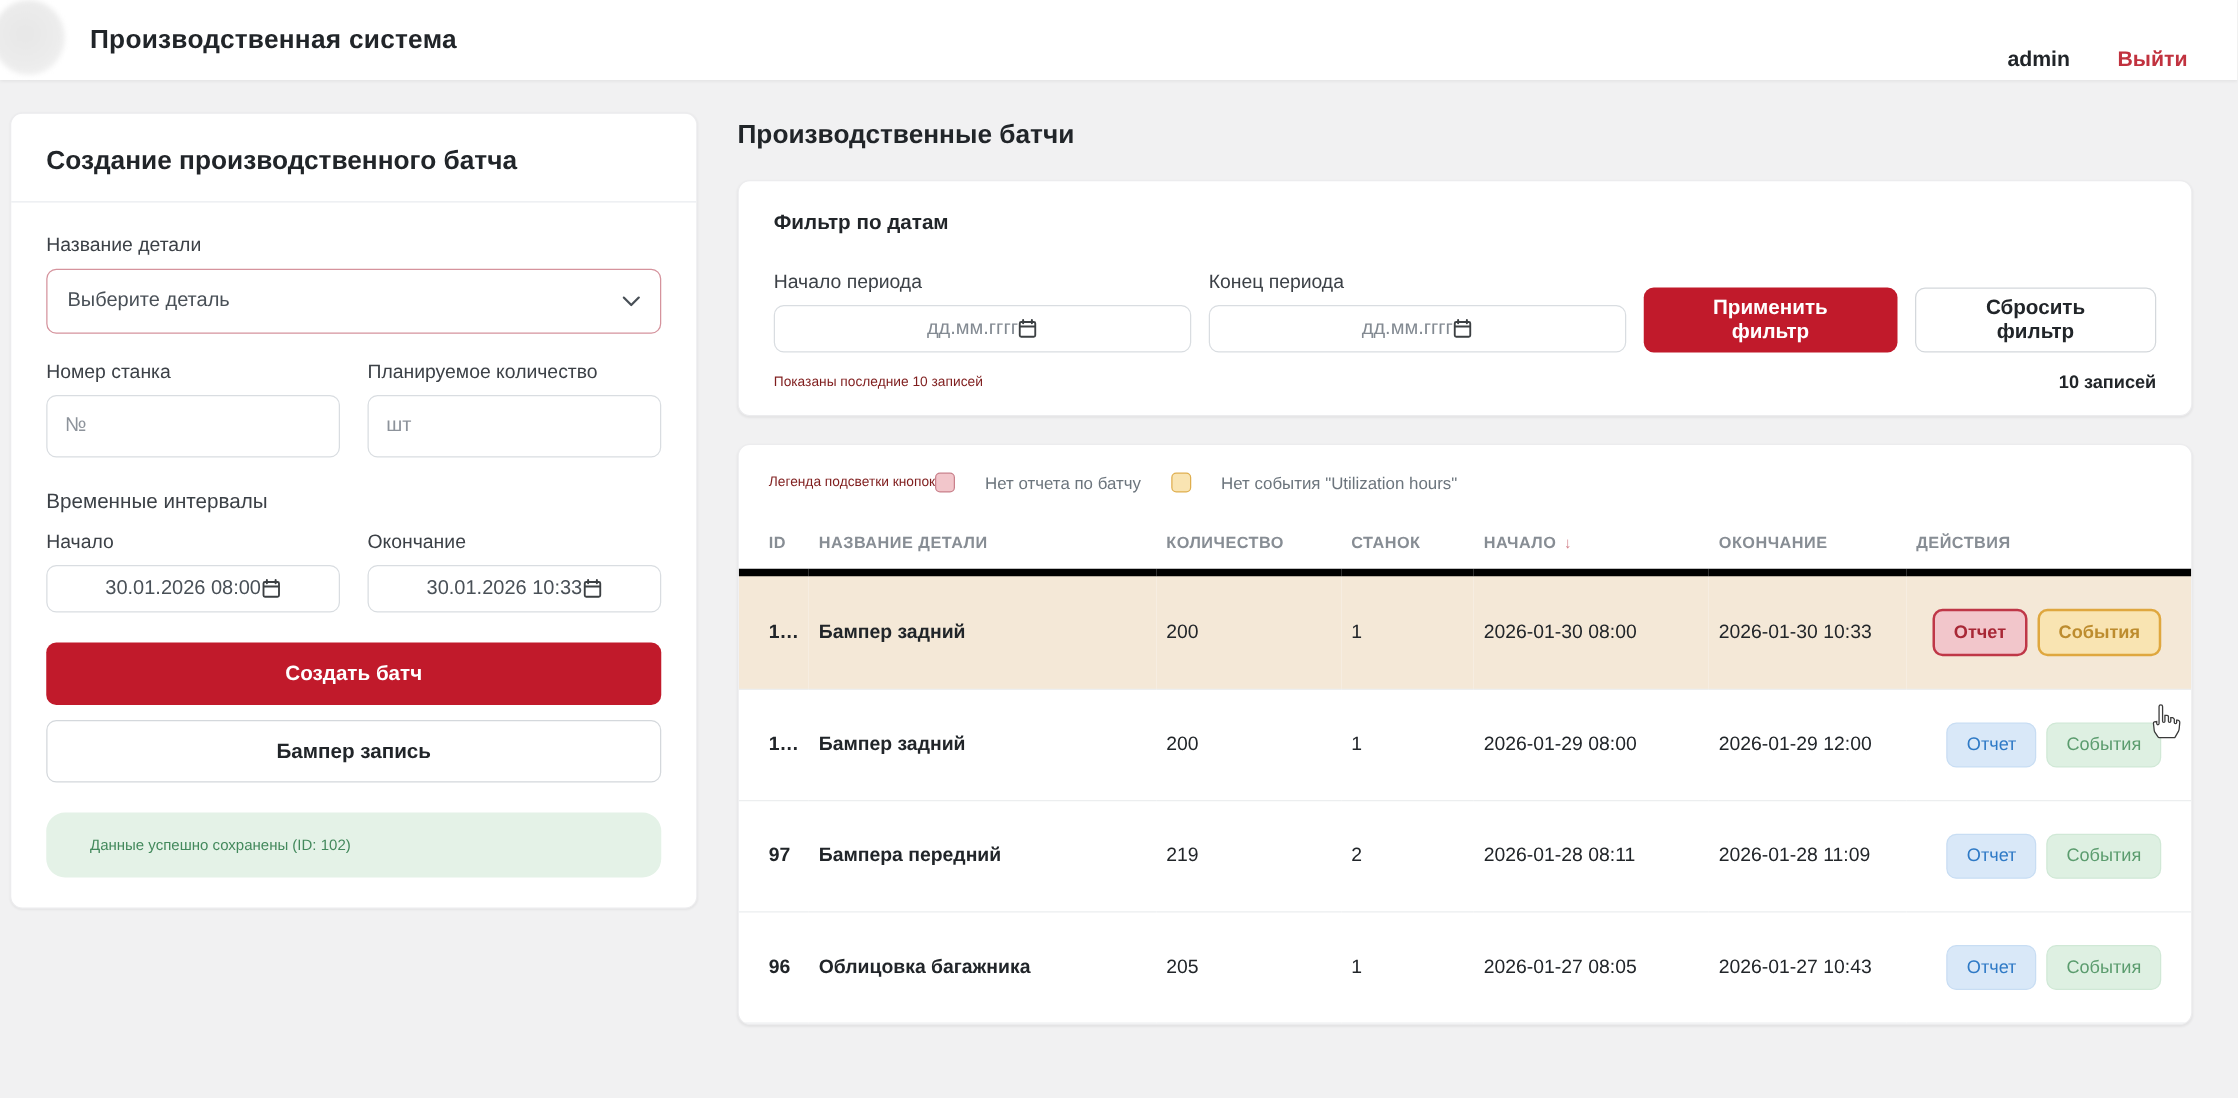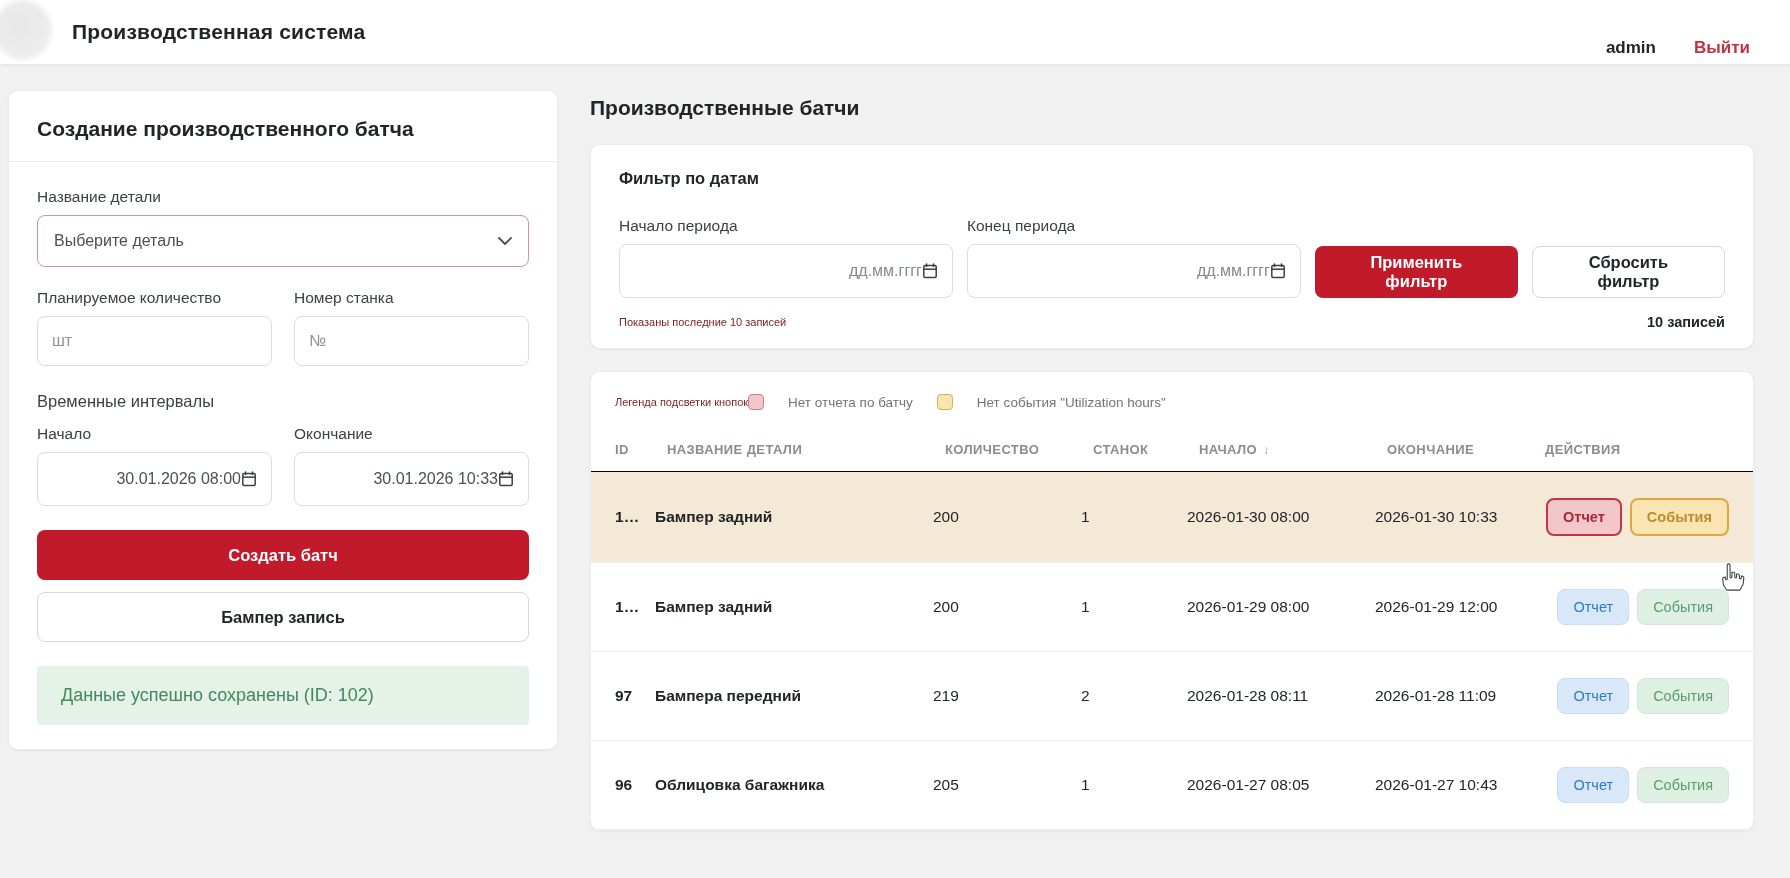--- a/index.html
+++ b/index.html
@@ -43,36 +43,36 @@
   .two-col { display:flex; gap:22px; margin-top:22px; }
   .two-col > div { flex:1; min-width:0; }
   input.txt {
     width:100%; height:50px; border:1px solid #d9dde1; border-radius:8px; padding:0 14px;
     font-size:16px; font-family:inherit; color:#495057; outline:none; background:#fff;
   }
   input.txt::placeholder { color:#8d939b; }
   .section-lbl { margin-top:26px; font-size:16.5px; font-weight:500; color:#3c4147; }
   .two-col.tight { margin-top:14px; }
   .dt-input {
-    height:54px; border:1px solid #d9dde1; border-radius:8px; display:flex; align-items:center;
-    justify-content:flex-end; padding:0 14px; font-size:16px; color:#495057; background:#fff; cursor:pointer;
+    height:38px; border:1px solid #d9dde1; border-radius:8px; display:flex; align-items:center;
+    justify-content:center; padding:0 14px; font-size:16px; color:#495057; background:#fff; cursor:pointer;
   }
   .dt-input .ph { color:#838a92; }
   .hint { margin-top:10px; font-size:14.5px; color:#6f7680; }
   .btn {
     border:none; border-radius:8px; font-family:inherit; font-size:16.5px; font-weight:600;
     cursor:pointer; display:inline-flex; align-items:center; justify-content:center;
   }
   .btn.block { width:100%; height:50px; }
   .btn-primary { background:var(--accent,#c11a2b); color:#fff; }
   .btn-outline { background:#fff; border:1px solid #d4d8dc; color:#212529; }
   .mt24 { margin-top:24px; } .mt12 { margin-top:12px; }
   .alert-success {
     margin-top:24px; background:var(--success-bg,#e4f2e7); color:var(--success-text,#43895c);
-    border-radius:4px; padding:19px 24px; font-size:18px;
+    border-radius:15px; padding:19px 35px; font-size:12px;
   }
 
   
   .main-title { font-size:21px; font-weight:700; margin:6px 0 24px; }
   .filter-card { padding:24px 28px 18px; }
   .filter-title { font-size:16.5px; font-weight:700; }
   .filter-row { display:flex; align-items:flex-end; gap:14px; margin-top:18px; }
   .filter-field { width:350px;margin-top:11px; }
   .filter-field .lbl { margin-bottom:9px; }
   .filter-row .btn { height:52px; padding:0 26px; font-size:16.5px; }
@@ -84,21 +84,21 @@
   .table-card { margin-top:22px; padding:22px 0 0; overflow:hidden; }
   .legend-row { display:flex; align-items:center; padding:0 24px 16px; }
   .legend-items { display:flex; gap:24px; align-items:center; }
   .legend-item { display:flex; align-items:center; gap:24px; font-size:13.5px; color:#6c757d; }
   .swatch { width:16px; height:16px; border-radius:4px; border:1px solid; display:inline-block; }
   table { width:100%; border-collapse:collapse; table-layout:fixed; }
   col.c-id{width:56px;} col.c-name{width:278px;} col.c-qty{width:148px;} col.c-machine{width:106px;}
   col.c-start{width:188px;} col.c-end{width:158px;} col.c-actions{width:auto;}
   thead th {
     text-align:left; font-size:13px; font-weight:600; color:#878d94; letter-spacing:.4px;
-    padding:16px 20px 14px; border-bottom:1px solid #000000; cursor:pointer; white-space:nowrap;
+    padding:16px 8px 14px; border-bottom:6px solid #000000; cursor:pointer; white-space:nowrap;
   }
   thead th:first-child, tbody td:first-child { padding-left:24px; }
   thead th:last-child, tbody td:last-child { padding-right:24px; }
   .sort-arrow { color:#d2838c; margin-left:6px; font-size:12px; }
   tbody td {
     padding:26px 8px; font-size:15.5px; border-bottom:1px solid #eceeef; white-space:nowrap;
     overflow:hidden; text-overflow:ellipsis;
   }
   tbody td.c-id { font-weight:700; }
   tbody td.c-name { font-weight:700; }
@@ -138,26 +138,26 @@
       <label class="lbl">Название детали</label>
       <div class="select">
         <span>Выберите деталь</span>
         <svg class="icon" width="14" height="9" viewBox="0 0 14 9">
             <path d="M1 1l6 6 6-6" fill="none" stroke="#495057" stroke-width="1.8" stroke-linecap="round" stroke-linejoin="round"></path>
           </svg>
       </div>
 
       <div class="two-col">
         <div>
+          <label class="lbl">Номер станка</label>
+          <input class="txt" type="text" placeholder="№" style="">
+        </div>
+        <div>
           <label class="lbl">Планируемое количество</label>
           <input class="txt" type="text" placeholder="шт" style="">
-        </div>
-        <div>
-          <label class="lbl">Номер станка</label>
-          <input class="txt" type="text" placeholder="№" style="">
         </div>
       </div>
 
       <div class="section-lbl">Временные интервалы</div>
 
       <div class="two-col tight">
         <div>
           <label class="lbl">Начало</label>
           <div class="dt-input">
             <span>30.01.2026 08:00</span>

